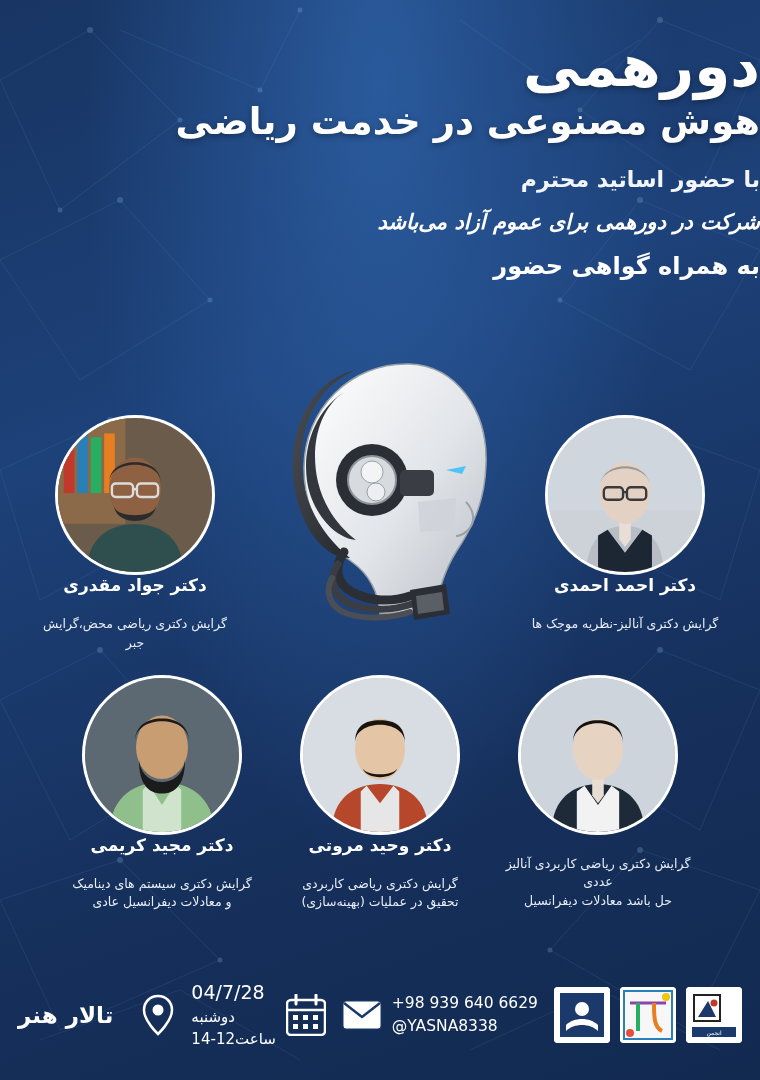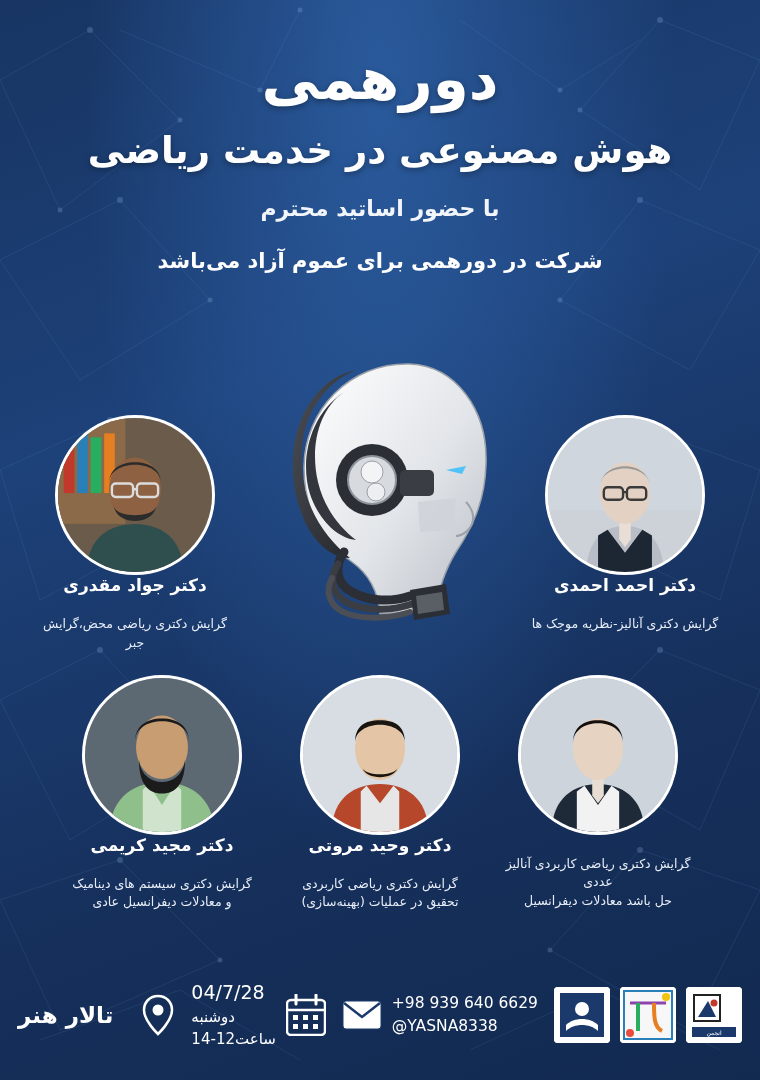--- a/index.html
+++ b/index.html
@@ -21,49 +21,49 @@
   }
   
   .net {
     position: absolute;
     inset: 0;
     opacity: 0.35;
     pointer-events: none;
   }
   .header {
     position: relative;
-    padding-top: 48px;
-    text-align: center;
+    padding-top: 35px;
+    text-align: right;
     color: #ffffff;
   }
   .title-main {
     font-size: 58px;
     font-weight: bold;
     letter-spacing: 1px;
     line-height: 1.1;
     text-shadow: 0 2px 6px rgba(0,0,0,0.35);
   }
   .title-sub {
-    margin-top: 16px;
     font-size: 37px;
     font-weight: bold;
     line-height: 1.25;
     text-shadow: 0 2px 6px rgba(0,0,0,0.35);
   }
   .line-1 {
     margin-top: 22px;
     font-size: 22px;
     font-weight: bold;
     color: #f2f6fb;
   }
   .line-2 {
-    margin-top: 28px;
+    margin-top: 18px;
     font-size: 21px;
     font-weight: bold;
     color: #ffffff;
+    font-style: italic;
   }
   .line-3 {
     margin-top: 18px;
     font-size: 24px;
     font-weight: bold;
     color: #ffffff;
   }
 
   
   .robot-wrap {
@@ -219,20 +219,21 @@
       <circle cx="260" cy="90" r="2.5"></circle>
         <circle cx="560" cy="90" r="2.5"></circle>
     </g>
   </svg>
 
   <div class="header">
     <div class="title-main">دورهمی</div>
     <div class="title-sub">هوش مصنوعی در خدمت ریاضی</div>
     <div class="line-1">با حضور اساتید محترم</div>
     <div class="line-2">شرکت در دورهمی برای عموم آزاد می‌باشد</div>
+    <div class="line-3">به همراه گواهی حضور</div>
   </div>
 
   <div class="robot-wrap">
     <svg viewBox="0 0 240 290" width="240" height="290">
       <defs>
         <linearGradient id="skull" x1="0" y1="0" x2="1" y2="1">
           <stop offset="0%" stop-color="#ffffff"></stop>
           <stop offset="55%" stop-color="#e2e5e9"></stop>
           <stop offset="100%" stop-color="#b9bec6"></stop>
         </linearGradient>

